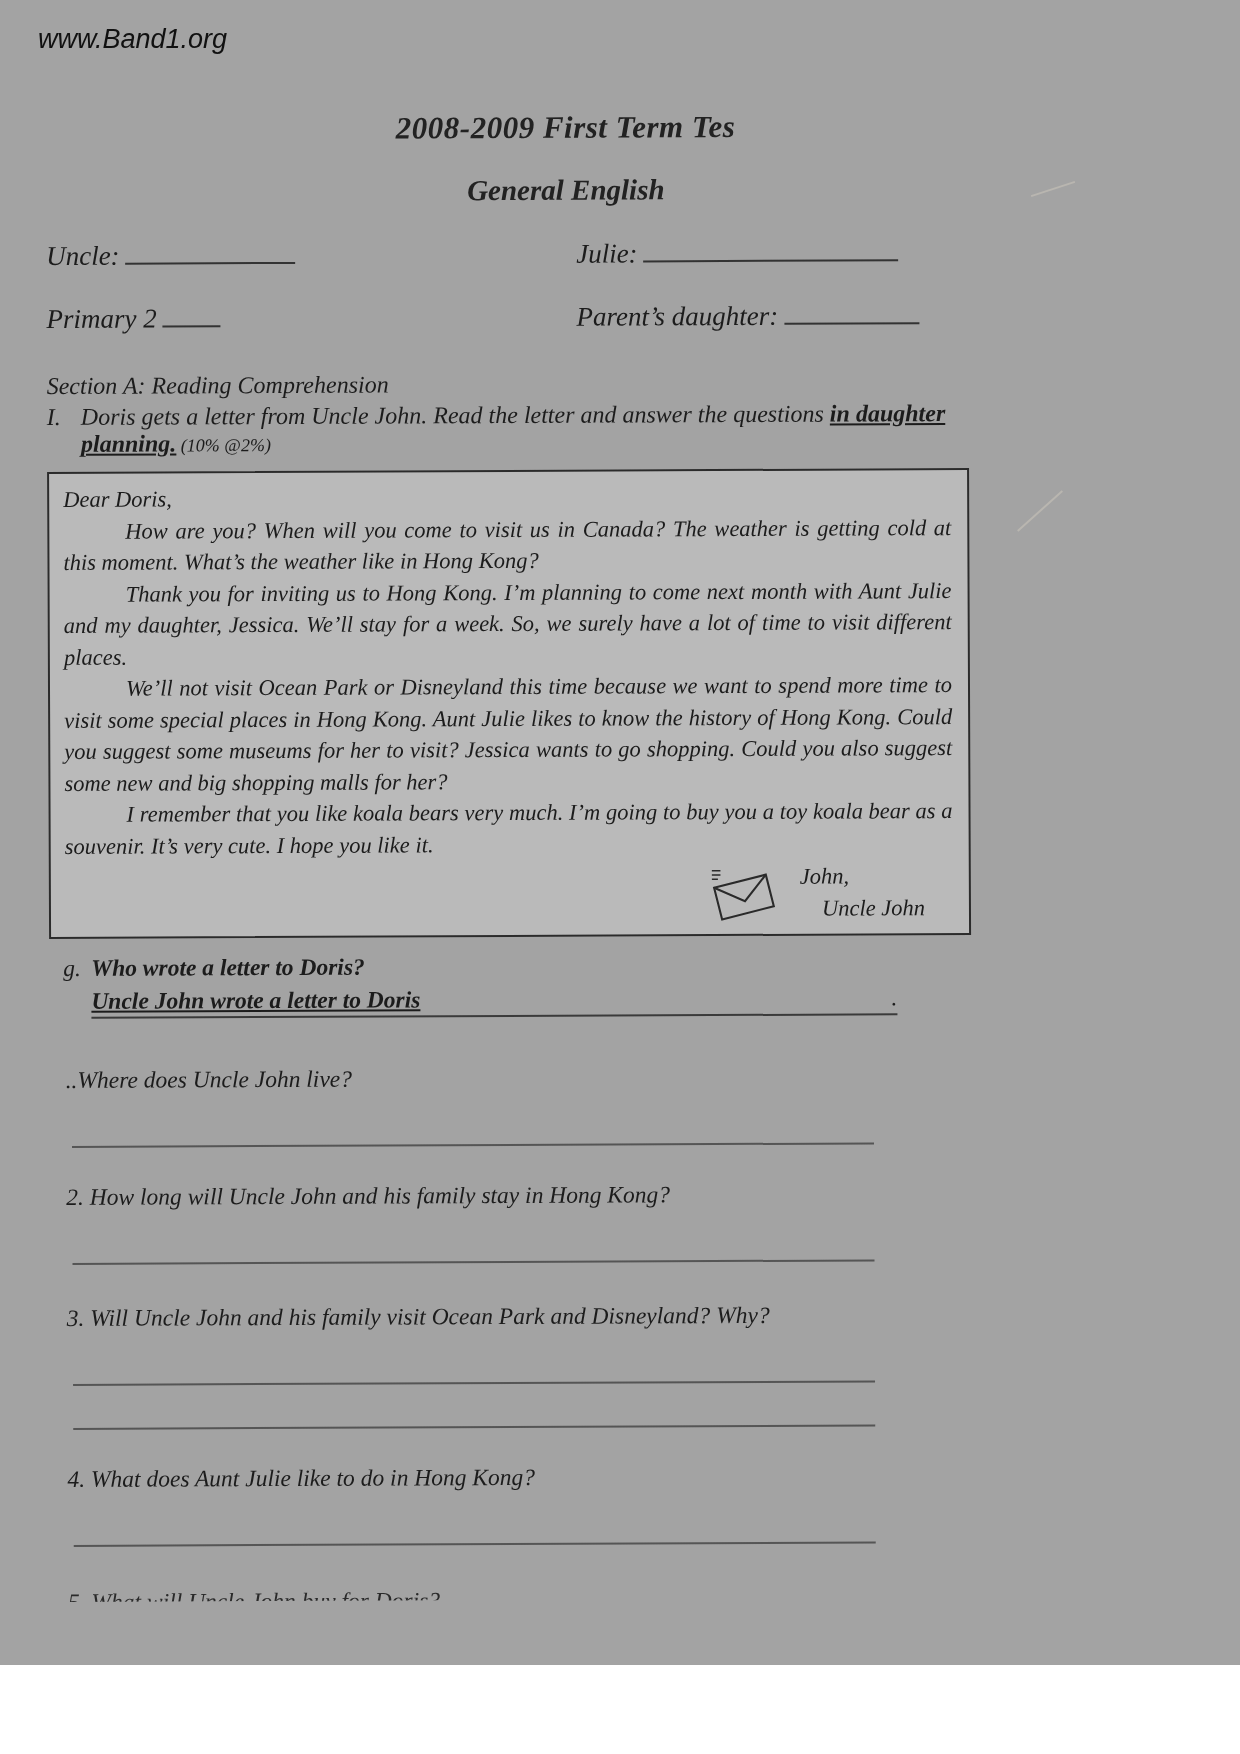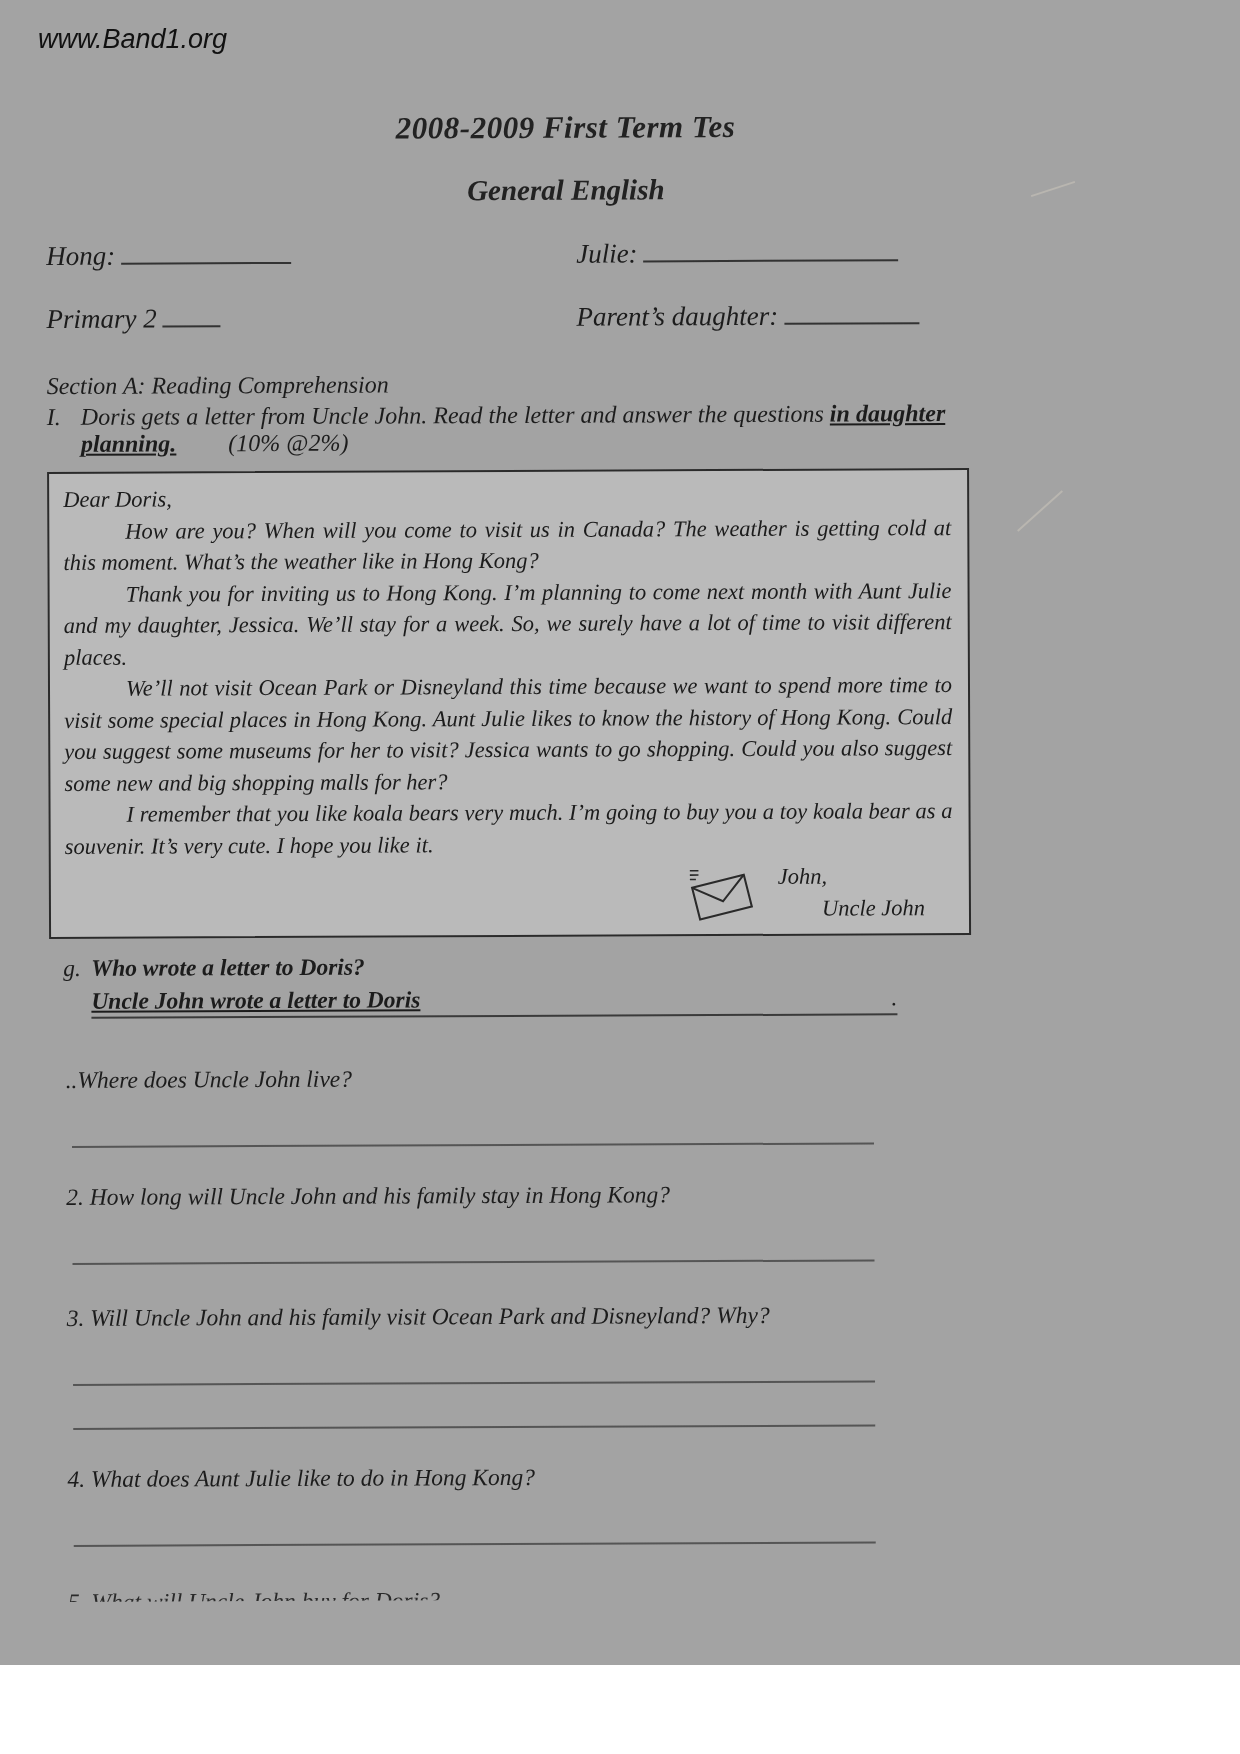--- a/index.html
+++ b/index.html
@@ -49,21 +49,21 @@
     font-size:22.5px; line-height:1.4;
     text-align:justify;
     background:rgba(255,255,255,0.25);
   }
   .letter-box p { margin:0; text-indent:62px; }
   .letter-box .salutation { text-indent:0; }
   .letter-closing {
     display:flex; justify-content:flex-end; align-items:center;
     gap:14px; margin:2px 28px 2px 0; text-align:left;
   }
-  .closing-text .sig { margin-left:44px; }
+  .closing-text .sig { margin-left:22px; }
   .example { margin-top:16px; font-size:23.5px; }
   .example-q { display:flex; font-weight:bold; }
   .example-q .num { width:28px; margin-left:14px; flex:none; font-weight:normal; }
   .example-ansline {
     margin-left:42px; width:806px;
     display:flex; align-items:flex-end;
     border-bottom:2px solid #3a3a3a;
     padding-bottom:2px; margin-top:6px;
   }
   .example-ans { font-weight:bold; text-decoration:underline; }
@@ -90,21 +90,21 @@
   <div class="artifact art-line" style="top:188px; left:1030px; transform:rotate(-18deg);"></div>
   <div class="artifact art-line" style="top:510px; left:1010px; width:60px; transform:rotate(-42deg);"></div>
 
   <div class="content">
 
     <div class="title">2008-2009 First Term Tes</div>
     <div class="subtitle">General English</div>
 
     <div class="hdr-row">
       <div class="hdr-left">
-        <span>Hong:</span>
+        <span>Uncle:</span>
         <span class="blank name"></span>
       </div>
       <div class="hdr-right">
         <span>Julie:</span>
         <span class="blank marks"></span>
       </div>
     </div>
 
     <div class="hdr-row">
       <div class="hdr-left">
@@ -119,21 +119,21 @@
 
     <div class="section-heading">Section A: Reading Comprehension</div>
 
     <div class="instruction">
       <span class="num">I.</span>
       <span>
         <span>Doris gets a letter from Uncle John. Read the letter and answer the questions </span><span class="bold-ul">in daughter</span>
       </span>
     </div>
     <div class="instr-line2">
-      <span class="bold-ul" style="font-size:24px;">planning.</span><span style="font-size:24px;margin-left:46px;"> (10% @2%)</span>
+      <span class="bold-ul" style="font-size:24px;">planning.</span><span style="font-size:18px;"> (10% @2%)</span>
     </div>
 
     <div class="letter-box">
       <p class="salutation">Dear Doris,</p>
       <p>How are you? When will you come to visit us in Canada? The weather is getting cold at this moment. What’s the weather like in Hong Kong?</p>
       <p>Thank you for inviting us to Hong Kong. I’m planning to come next month with Aunt Julie and my daughter, Jessica. We’ll stay for a week. So, we surely have a lot of time to visit different places.</p>
       <p>We’ll not visit Ocean Park or Disneyland this time because we want to spend more time to visit some special places in Hong Kong. Aunt Julie likes to know the history of Hong Kong. Could you suggest some museums for her to visit? Jessica wants to go shopping. Could you also suggest some new and big shopping malls for her?</p>
       <p>I remember that you like koala bears very much. I’m going to buy you a toy koala bear as a souvenir. It’s very cute.  I hope you like it.</p>
       <div class="letter-closing">
         <svg class="envelope-svg" width="86" height="62" viewBox="0 0 100 72">

